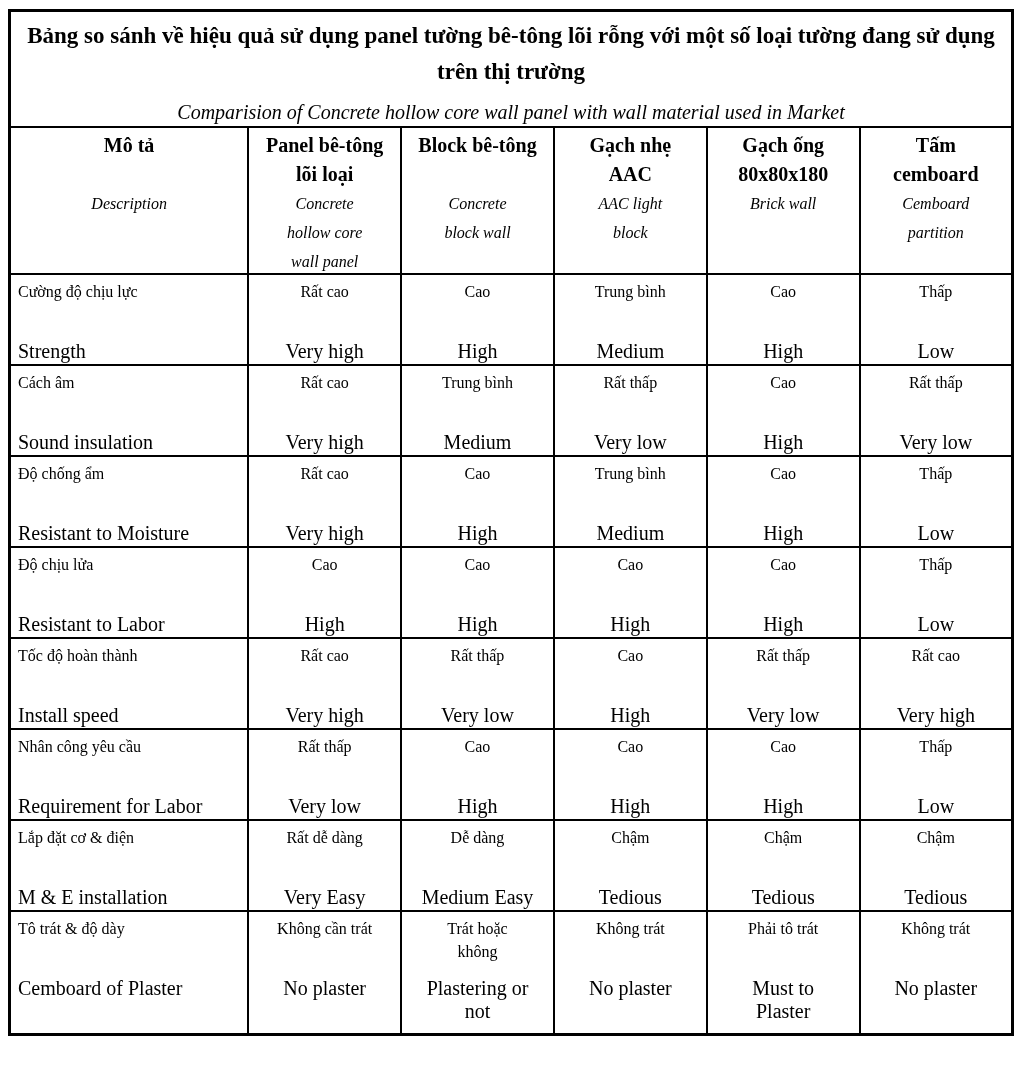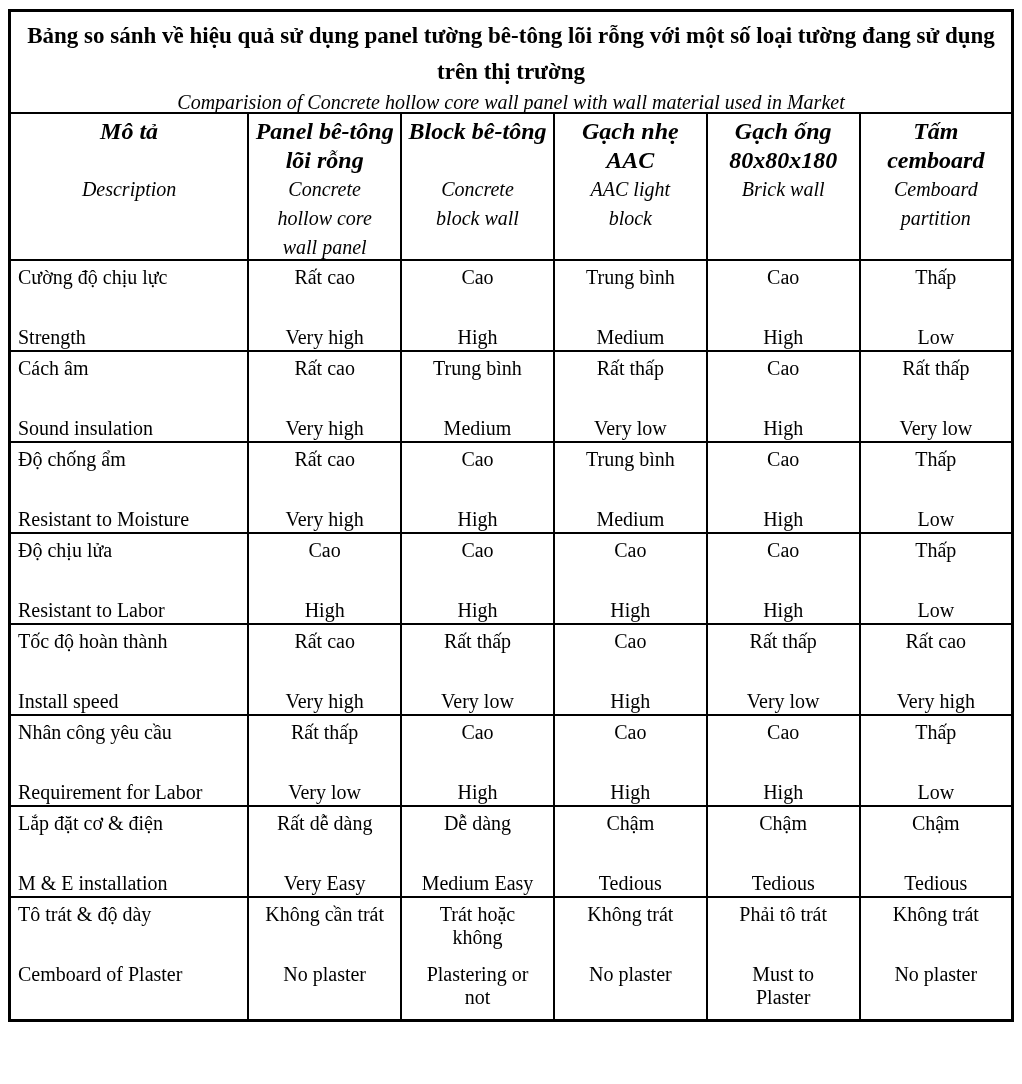--- a/index.html
+++ b/index.html
@@ -24,21 +24,21 @@
     padding: 0;
     vertical-align: top;
     font-weight: normal;
   }
   col.c0 { width: 23.8%; }
   col.cx { width: 15.24%; }
 
   
   .title-wrap {
     box-sizing: border-box;
-    height: 100px;
+    height: 114px;
     padding: 6px 10px 2px 10px;
     display: flex;
     flex-direction: column;
     justify-content: space-between;
     text-align: center;
   }
   .doc-title {
     font-weight: bold;
     font-size: 23px;
     line-height: 36px;
@@ -57,36 +57,35 @@
   }
   .vi, .en { white-space: pre-line; }
 
   
   tr.head-row .cellwrap {
     height: 145px;
     padding-top: 3px;
   }
   tr.head-row .vi {
     font-weight: bold;
-    font-size: 24px;
+    font-size: 20px;
     line-height: 29px;
     min-height: 58px;
-    font-style: italic;
   }
   tr.head-row .en {
     font-style: italic;
-    font-size: 20px;
+    font-size: 16px;
     line-height: 29px;
   }
 
   
   tr.data-row .cellwrap { height: 89px; }
   tr.data-row:last-child .cellwrap { height: 121px; }
   tr.data-row .vi {
-    font-size: 20px;
+    font-size: 16px;
     line-height: 23px;
     min-height: 60px;
   }
   tr.data-row .en {
     font-size: 20px;
     line-height: 23px;
   }
   tr.data-row td.first .cellwrap {
     text-align: left;
     padding-left: 7px;
@@ -117,21 +116,21 @@
       <tr class="head-row">
           <th>
             <div class="cellwrap">
               <div class="vi">Mô tả</div>
               <div class="en">Description</div>
             </div>
           </th>
           <th>
             <div class="cellwrap">
               <div class="vi">Panel bê-tông
-lõi rỗng</div>
+lõi loại</div>
               <div class="en">Concrete
 hollow core
 wall panel</div>
             </div>
           </th>
           <th>
             <div class="cellwrap">
               <div class="vi">Block bê-tông</div>
               <div class="en">Concrete
 block wall</div>

